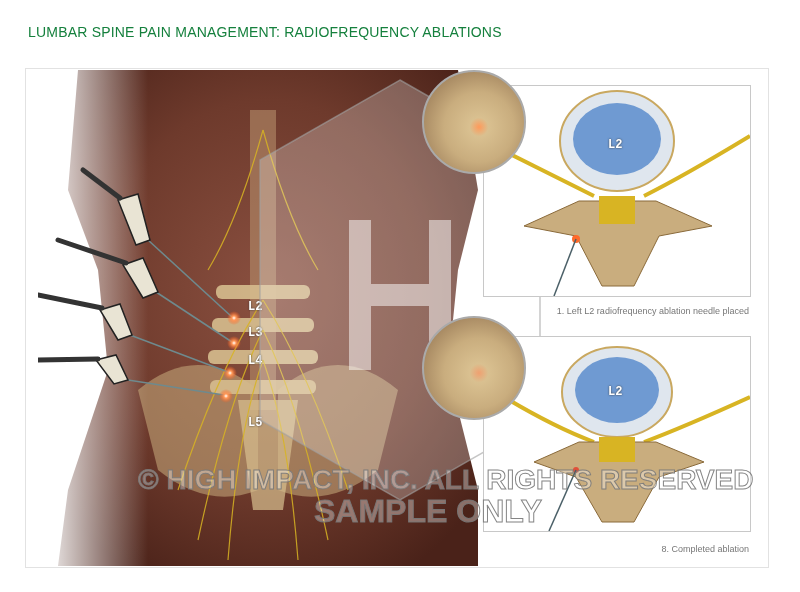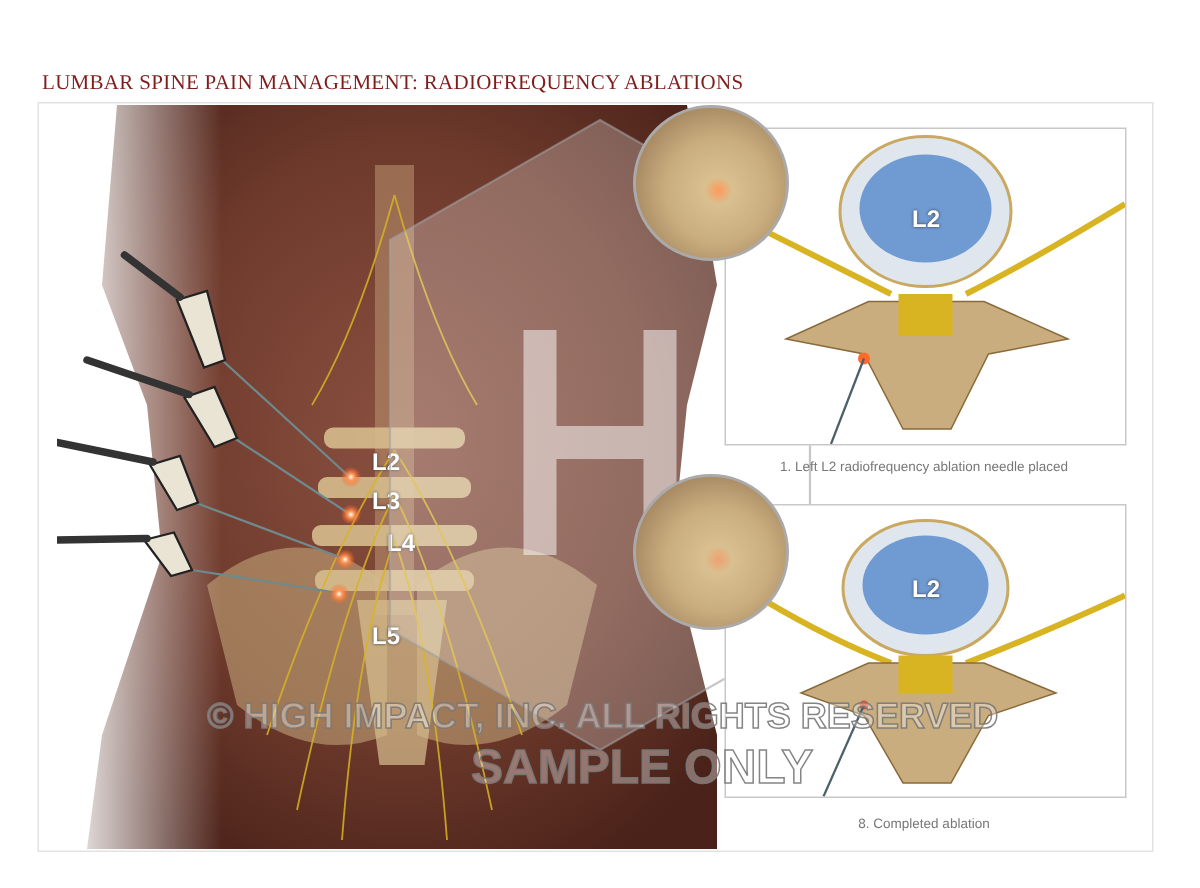--- a/index.html
+++ b/index.html
@@ -1,22 +1,22 @@
 <!DOCTYPE html>
 <html><head>
 <meta charset="utf-8">
 <style>
   html,body{margin:0;padding:0;background:#fff;}
   body{width:800px;height:592px;position:relative;overflow:hidden;font-family:"Liberation Sans",sans-serif;}
-  .title{position:absolute;left:28px;top:48px;font-size:14px;color:#7f1d1d;letter-spacing:0.2px;font-family:Liberation Serif, serif;}
+  .title{position:absolute;left:28px;top:24px;font-size:14px;color:#15803d;letter-spacing:0.2px;}
   .frame{position:absolute;left:25px;top:68px;width:742px;height:498px;border:1px solid #e2e2e2;background:#fff;}
   .back{position:absolute;left:38px;top:70px;width:460px;height:496px;overflow:hidden;}
   .panel{position:absolute;border:1px solid #c8c8c8;background:#fff;}
-  .caption{position:absolute;font-size:9px;color:#777;text-align:center;}
-  .vlabel{position:absolute;font-size:16px;font-weight:bold;color:#fff;text-shadow:0 0 2px #333;}
+  .caption{position:absolute;font-size:9px;color:#777;text-align:right;}
+  .vlabel{position:absolute;font-size:12px;font-weight:bold;color:#fff;text-shadow:0 0 2px #333;font-family:Liberation Mono, monospace;}
   .wm{position:absolute;font-weight:bold;color:rgba(255,255,255,0.35);-webkit-text-stroke:1px rgba(120,120,120,0.9);white-space:nowrap;}
   svg{display:block;}
 </style>
 </head>
 <body>
 
 <div class="title">LUMBAR SPINE PAIN MANAGEMENT: RADIOFREQUENCY ABLATIONS</div>
 
 <div class="frame"></div>
 
@@ -87,21 +87,21 @@
 
     <g>
       <circle cx="196" cy="248" r="7" fill="url(#glow)"></circle>
       <circle cx="196" cy="273" r="7" fill="url(#glow)"></circle>
       <circle cx="192" cy="303" r="7" fill="url(#glow)"></circle>
       <circle cx="188" cy="326" r="7" fill="url(#glow)"></circle>
     </g>
   </svg>
   <div class="vlabel" style="left:210px;top:230px;">L2</div>
   <div class="vlabel" style="left:210px;top:256px;">L3</div>
-  <div class="vlabel" style="left:220px;top:284px;">L4</div>
+  <div class="vlabel" style="left:210px;top:284px;">L4</div>
   <div class="vlabel" style="left:210px;top:306px;margin-top:40px;">L5</div>
 </div>
 
 <svg style="position:absolute;left:250px;top:70px;" width="300" height="440">
   <path d="M150,10 L290,90 L290,350 L150,430 L10,350 L10,90 Z" fill="rgba(255,255,255,0.25)" stroke="rgba(160,160,160,0.6)" stroke-width="1.5"></path>
   <path d="M110,150 L110,300 M190,150 L190,300 M110,225 L190,225" stroke="rgba(255,255,255,0.5)" stroke-width="22" fill="none"></path>
 </svg>
 
 <div class="panel" style="left:483px;top:85px;width:266px;height:210px;">
   <svg width="266" height="210">
@@ -129,14 +129,14 @@
     <circle cx="92" cy="133" r="3" fill="#e0503a"></circle>
     <line x1="92" y1="133" x2="65" y2="194" stroke="#4b6068" stroke-width="1.5"></line>
   </svg>
   <div class="vlabel" style="left:124px;top:48px;">L2</div>
 </div>
 <div class="caption" style="left:483px;top:544px;width:266px;">8. Completed ablation</div>
 
 <div style="position:absolute;left:422px;top:70px;width:100px;height:100px;border-radius:50%;border:2px solid #aaa;background:radial-gradient(circle at 55% 55%,#ff9a5a 0,#d9c090 12%,#c9ad7e 45%,#8a6a4a 100%);"></div>
 <div style="position:absolute;left:422px;top:316px;width:100px;height:100px;border-radius:50%;border:2px solid #aaa;background:radial-gradient(circle at 55% 55%,#f0a070 0,#d9c090 12%,#c9ad7e 45%,#8a6a4a 100%);"></div>
 
-<div class="wm" style="left:138px;top:464px;font-size:24px;">© HIGH IMPACT, INC. ALL RIGHTS RESERVED</div>
+<div class="wm" style="left:138px;top:464px;font-size:28px;">© HIGH IMPACT, INC. ALL RIGHTS RESERVED</div>
 <div class="wm" style="left:314px;top:493px;font-size:32px;">SAMPLE ONLY</div>
 
 </body></html>

